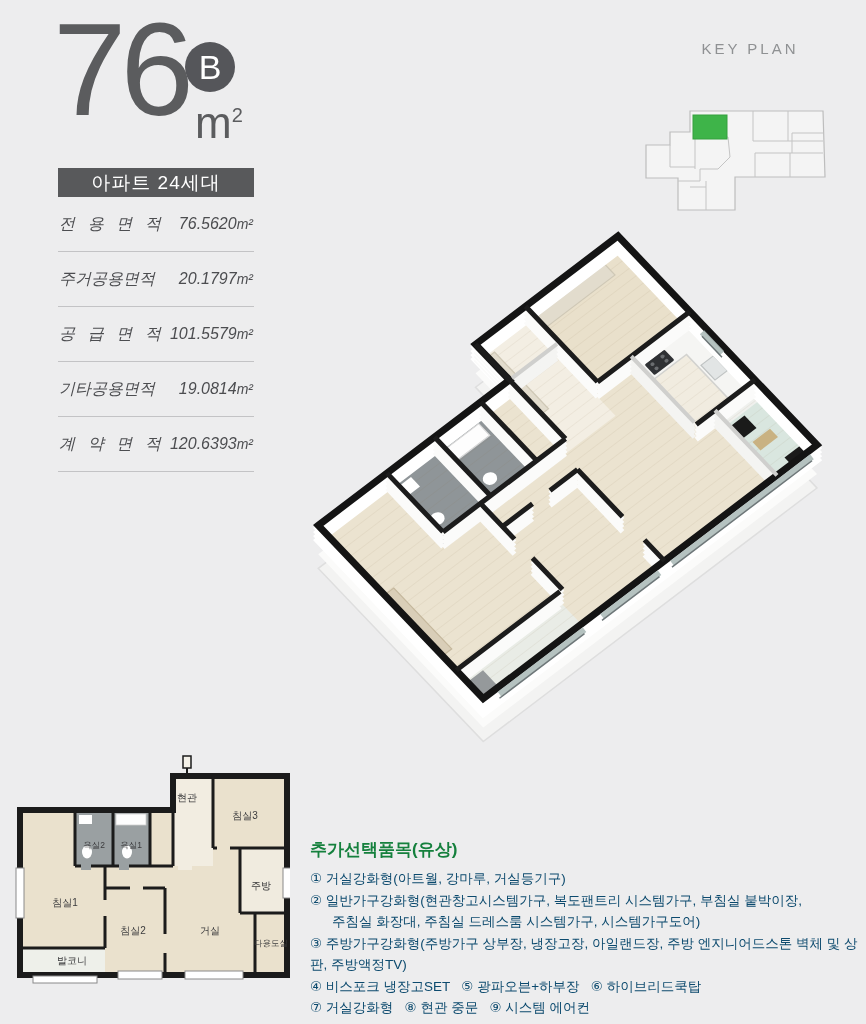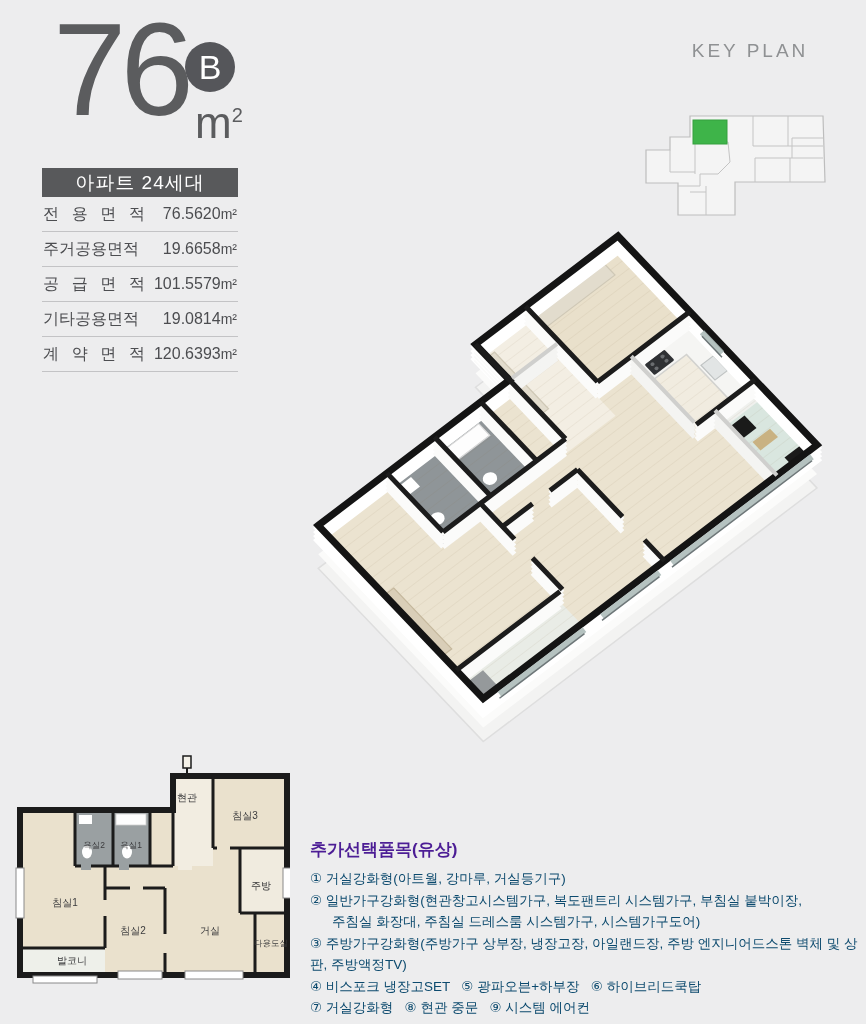--- a/index.html
+++ b/index.html
@@ -16,74 +16,75 @@
     font-size:132px;line-height:1;font-weight:400;letter-spacing:-6px;color:#5b5c5e;
   }
   .unit-badge{
     position:absolute;left:140px;top:24px;width:50px;height:50px;border-radius:50%;
     background:#55565a;color:#fff;display:flex;align-items:center;justify-content:center;
     font-size:34px;font-weight:400;
   }
   .unit-m2{position:absolute;left:150px;top:80px;font-size:44px;color:#5b5c5e;}
   .unit-m2 sup{font-size:20px;vertical-align:super;}
   
-  .area-table{position:absolute;left:42px;top:168px;width:196px;}
+  .area-table{position:absolute;left:58px;top:168px;width:196px;}
   .at-header{
     background:#58595b;color:#fff;text-align:center;
     font-size:19px;height:29px;line-height:29px;letter-spacing:1px;
   }
   .at-row{
     display:flex;justify-content:space-between;align-items:center;
     height:26px;border-bottom:1px solid #c3c3c5;font-size:16px;color:#4c4d50;
-    padding:4px 1px;
+    padding:14px 1px;
+    font-style:italic;
   }
   .at-label{display:inline-block;width:102px;text-align-last:justify;white-space:nowrap;}
   .at-value{white-space:nowrap;}
   .at-unit{font-size:14px;}
   
   .keyplan{position:absolute;left:640px;top:40px;width:220px;}
   .kp-title{
-    text-align:center;font-size:19px;letter-spacing:3px;color:#8f9193;margin-bottom:20px;
+    text-align:center;font-size:15px;letter-spacing:3px;color:#8f9193;margin-bottom:20px;
   }
   .kp-svg{display:block;}
   .kp-line{fill:#f4f4f4;stroke:#bdbdbd;stroke-width:1.2;}
   .kp-thin{fill:none;stroke:#c4c4c4;stroke-width:1;}
   
   .iso-svg{position:absolute;left:0;top:0;}
   .iso-svg .wall{fill:none;}
   
   .plan2d{position:absolute;left:15px;top:748px;}
   .p2-wall-outer{fill:none;stroke:#1b1b1b;stroke-width:6;}
   .p2-wall{fill:none;stroke:#1b1b1b;stroke-width:3;}
   .p2-label{font-size:10px;fill:#3b3b3d;text-anchor:middle;}
   .p2-label.sm{font-size:8.5px;}
   
   .options{position:absolute;left:310px;top:838px;width:548px;}
-  .opt-title{font-size:17px;font-weight:bold;color:#4c1d95;margin-bottom:7px;}
+  .opt-title{font-size:17px;font-weight:bold;color:#15803d;margin-bottom:7px;}
   .opt-line{font-size:13.5px;color:#0c4a6e;line-height:21.5px;white-space:pre-wrap;}
   .opt-line.indent{padding-left:22px;}
 </style>
 </head>
 <body>
 
 <div class="unit-head">
   <div class="unit-num">76</div>
   <div class="unit-badge">B</div>
   <div class="unit-m2"><span>m</span><sup>2</sup></div>
 </div>
 
 <div class="area-table">
   <div class="at-header">아파트 24세대</div>
   <div class="at-row">
     <span class="at-label">전 용 면 적</span>
     <span class="at-value"><span>76.5620</span><span class="at-unit">m²</span></span>
   </div>
   <div class="at-row">
     <span class="at-label">주거공용면적</span>
-    <span class="at-value"><span>19.6658</span><span class="at-unit">m²</span></span>
+    <span class="at-value"><span>20.1797</span><span class="at-unit">m²</span></span>
   </div>
   <div class="at-row">
     <span class="at-label">공 급 면 적</span>
     <span class="at-value"><span>101.5579</span><span class="at-unit">m²</span></span>
   </div>
   <div class="at-row">
     <span class="at-label">기타공용면적</span>
     <span class="at-value"><span>19.0814</span><span class="at-unit">m²</span></span>
   </div>
   <div class="at-row">

